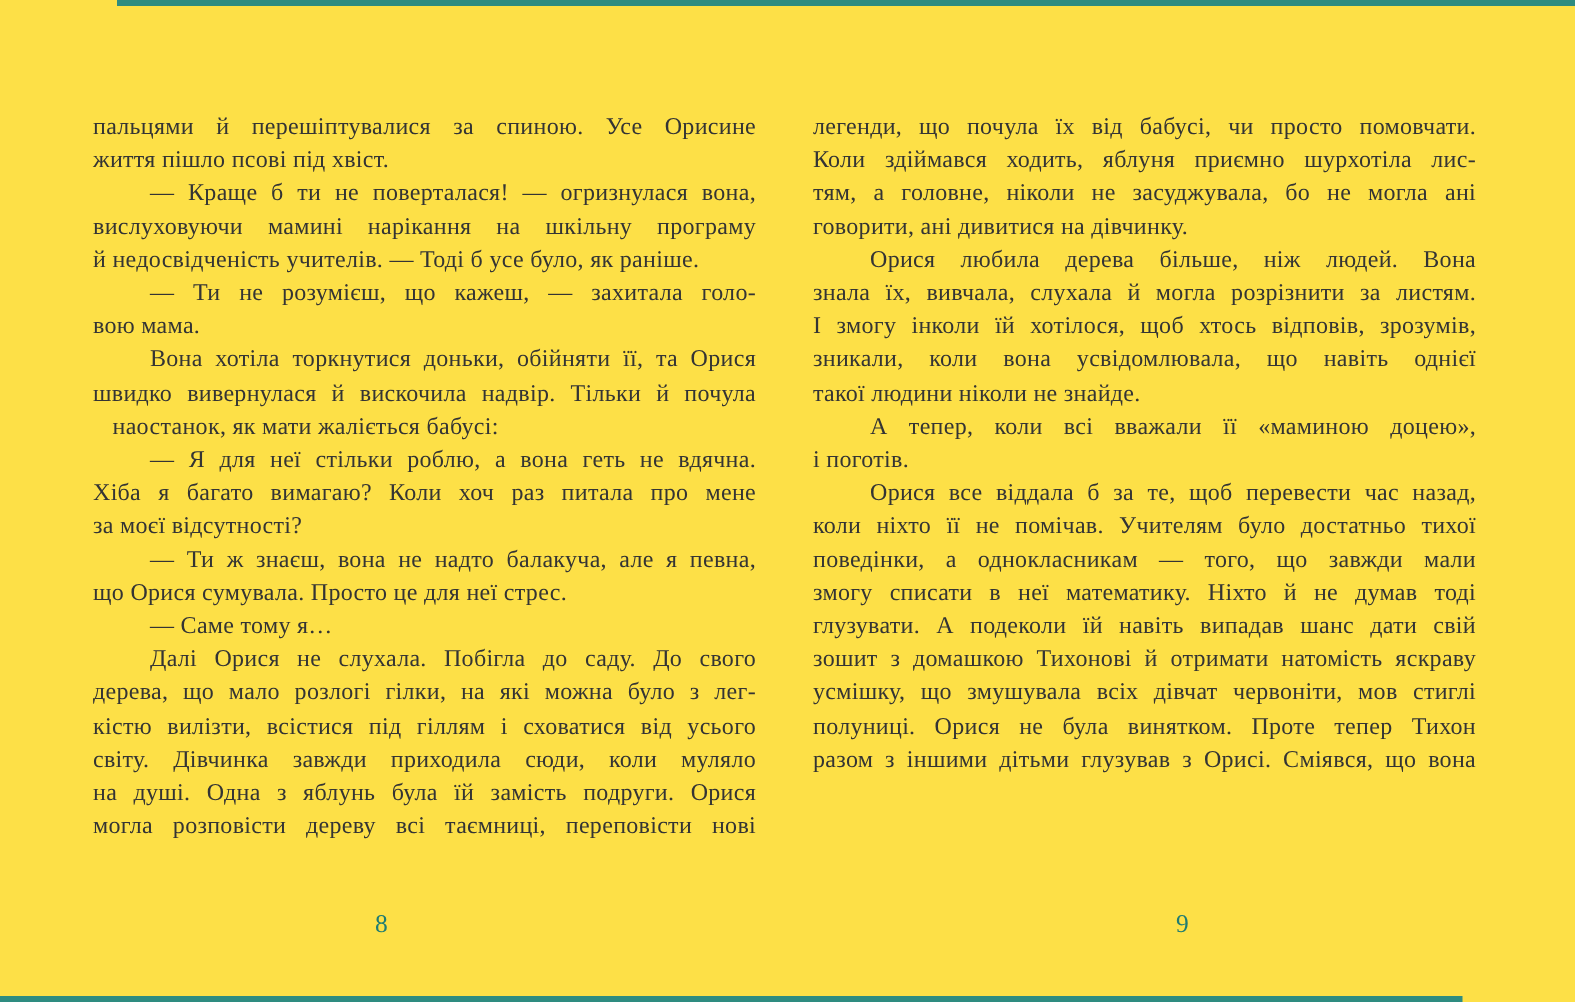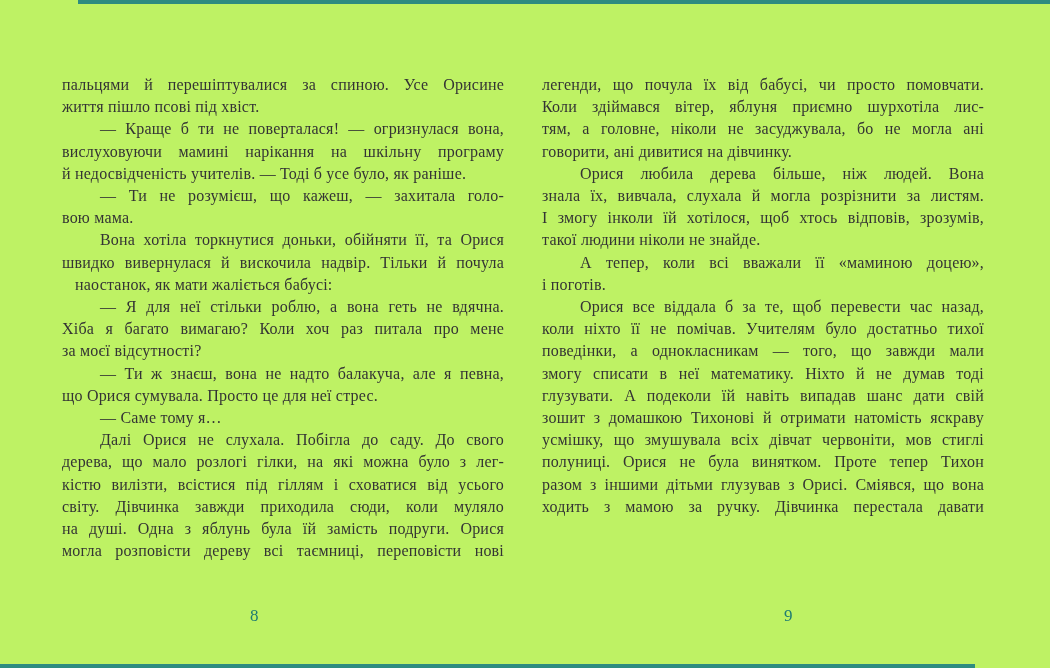--- a/index.html
+++ b/index.html
@@ -8,21 +8,21 @@
     width: 1050px;
     height: 668px;
     background: #ffffff;
     overflow: hidden;
     font-family: "Liberation Serif", serif;
   }
   .spread {
     position: relative;
     width: 1050px;
     height: 668px;
-    background: #bef264;
+    background: #fde047;
   }
   .rule {
     position: absolute;
     height: 4px;
   }
   .rule-top {
     top: 0;
     left: 78px;
     right: 0;
   }
@@ -92,38 +92,38 @@
         <div class="line" style="color: rgb(52, 52, 52);">кістю вилізти, всістися під гіллям і сховатися від усього</div>
         <div class="line" style="color: rgb(52, 52, 52);">світу. Дівчинка завжди приходила сюди, коли муляло</div>
         <div class="line" style="color: rgb(52, 52, 52);">на душі. Одна з яблунь була їй замість подруги. Орися</div>
         <div class="line" style="color: rgb(52, 52, 52);">могла розповісти дереву всі таємниці, переповісти нові</div>
       </div>
   </div>
 
   <div class="page-column right">
     <div class="lines">
         <div class="line" style="color: rgb(52, 52, 52);">легенди, що почула їх від бабусі, чи просто помовчати.</div>
-        <div class="line" style="color: rgb(52, 52, 52);">Коли здіймався вітер, яблуня приємно шурхотіла лис-</div>
+        <div class="line" style="color: rgb(52, 52, 52);">Коли здіймався ходить, яблуня приємно шурхотіла лис-</div>
         <div class="line" style="color: rgb(52, 52, 52);">тям, а головне, ніколи не засуджувала, бо не могла ані</div>
         <div class="line end" style="color: rgb(52, 52, 52);">говорити, ані дивитися на дівчинку.</div>
         <div class="line indent" style="color: rgb(52, 52, 52);">Орися любила дерева більше, ніж людей. Вона</div>
         <div class="line" style="color: rgb(52, 52, 52);">знала їх, вивчала, слухала й могла розрізнити за листям.</div>
         <div class="line" style="color: rgb(52, 52, 52);">І змогу інколи їй хотілося, щоб хтось відповів, зрозумів,</div>
+        <div class="line" style="color: rgb(52, 52, 52);">зникали, коли вона усвідомлювала, що навіть однієї</div>
         <div class="line end" style="color: rgb(52, 52, 52);">такої людини ніколи не знайде.</div>
         <div class="line indent" style="color: rgb(52, 52, 52);">А тепер, коли всі вважали її «маминою доцею»,</div>
         <div class="line end" style="color: rgb(52, 52, 52);">і поготів.</div>
         <div class="line indent" style="color: rgb(52, 52, 52);">Орися все віддала б за те, щоб перевести час назад,</div>
         <div class="line" style="color: rgb(52, 52, 52);">коли ніхто її не помічав. Учителям було достатньо тихої</div>
         <div class="line" style="color: rgb(52, 52, 52);">поведінки, а однокласникам — того, що завжди мали</div>
         <div class="line" style="color: rgb(52, 52, 52);">змогу списати в неї математику. Ніхто й не думав тоді</div>
         <div class="line" style="color: rgb(52, 52, 52);">глузувати. А подеколи їй навіть випадав шанс дати свій</div>
         <div class="line" style="color: rgb(52, 52, 52);">зошит з домашкою Тихонові й отримати натомість яскраву</div>
         <div class="line" style="color: rgb(52, 52, 52);">усмішку, що змушувала всіх дівчат червоніти, мов стиглі</div>
         <div class="line" style="color: rgb(52, 52, 52);">полуниці. Орися не була винятком. Проте тепер Тихон</div>
         <div class="line" style="color: rgb(52, 52, 52);">разом з іншими дітьми глузував з Орисі. Сміявся, що вона</div>
-        <div class="line" style="color: rgb(52, 52, 52);">ходить з мамою за ручку. Дівчинка перестала давати</div>
       </div>
   </div>
 
   <div class="page-number left" style="color: rgb(31, 124, 114);">8</div>
   <div class="page-number right" style="color: rgb(31, 124, 114);">9</div>
 
 </div>
 
 </body></html>

